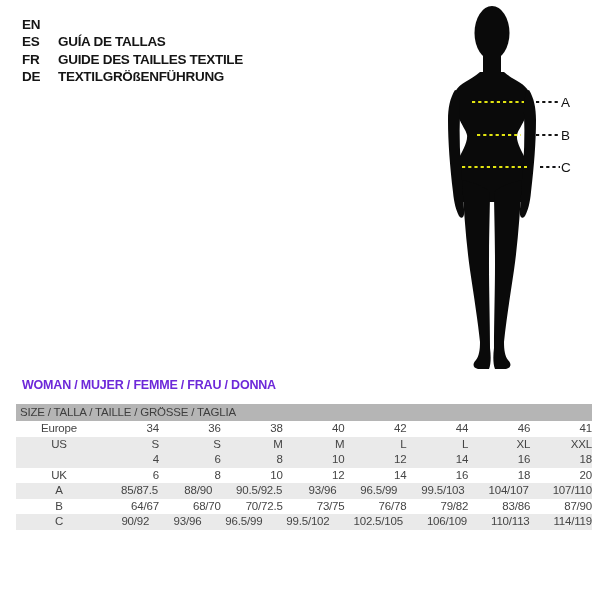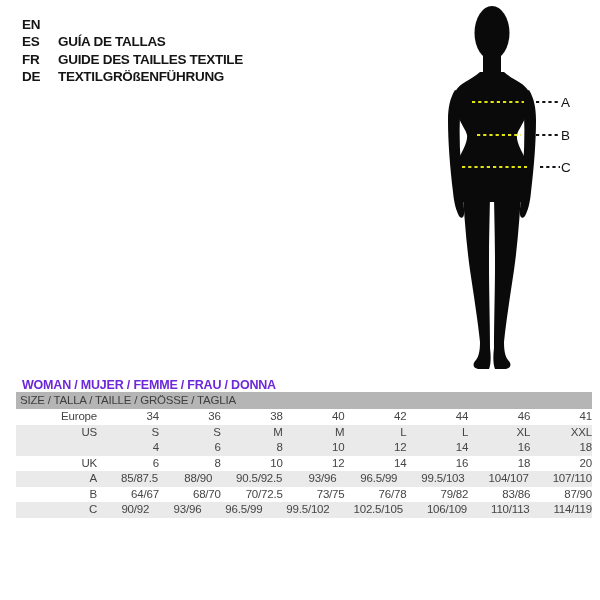--- a/index.html
+++ b/index.html
@@ -12,24 +12,24 @@
   .lang-row{display:flex;line-height:17.4px;font-size:13.5px;font-weight:bold;letter-spacing:-0.3px;color:#151515;}
   .lang-code{width:36px;flex:0 0 36px;}
   
   .figure-svg{position:absolute;left:420px;top:2px;}
   .measure-letter{position:absolute;left:561px;width:20px;font-size:13.5px;color:#141414;}
   .m-0{top:95px;} .m-1{top:128px;} .m-2{top:160px;}
   
   .section-title{position:absolute;left:22px;top:366px;font-size:12.5px;font-weight:bold;letter-spacing:-0.2px;color:#6d28d9;margin-top:12px;}
   
   .size-table{position:absolute;left:16px;top:392px;width:576px;font-size:11.5px;letter-spacing:-0.2px;color:#454545;}
-  .table-header{height:17px;line-height:17px;background:var(--header-bg,#b5b5b5);padding-left:4px;color:#3e3e3e;}
+  .table-header{height:17px;line-height:17px;background:var(--header-bg,#b5b5b5);padding-left:4px;color:#3e3e3e;margin-top:12px;}
   .table-row{display:grid;grid-template-columns:81px repeat(8,1fr);height:15.5px;line-height:15.5px;align-items:center;}
   .table-row.shaded{background:var(--stripe-bg,#eaeaea);gap:24px;}
-  .cell-label{text-align:right;padding-left:5px;}
+  .cell-label{text-align:center;padding-left:5px;}
   .cell-val{text-align:right;}
   
   .legend-block{position:absolute;left:20px;top:541px;}
   .legend-line{font-size:11.5px;font-weight:bold;line-height:17.6px;letter-spacing:-0.2px;color:#1f1f1f;}
 </style>
 </head>
 <body>
 
 <div class="canvas">
 

